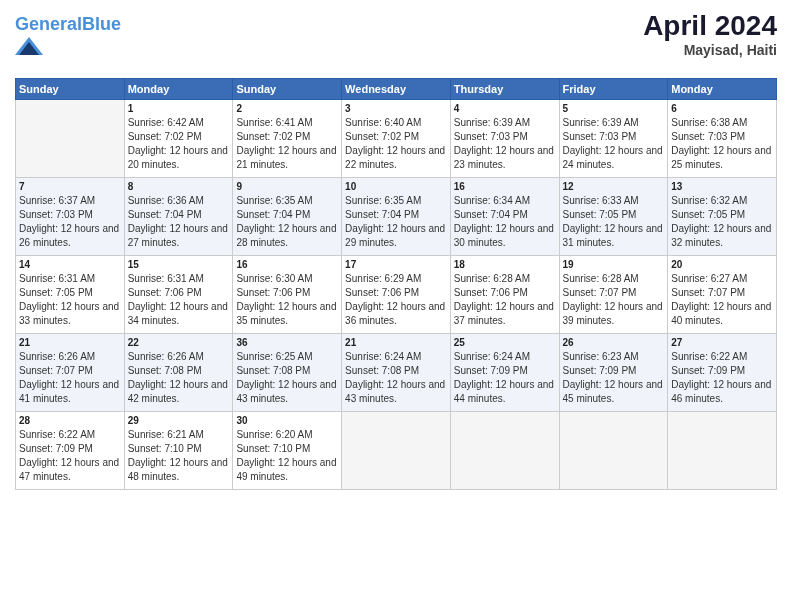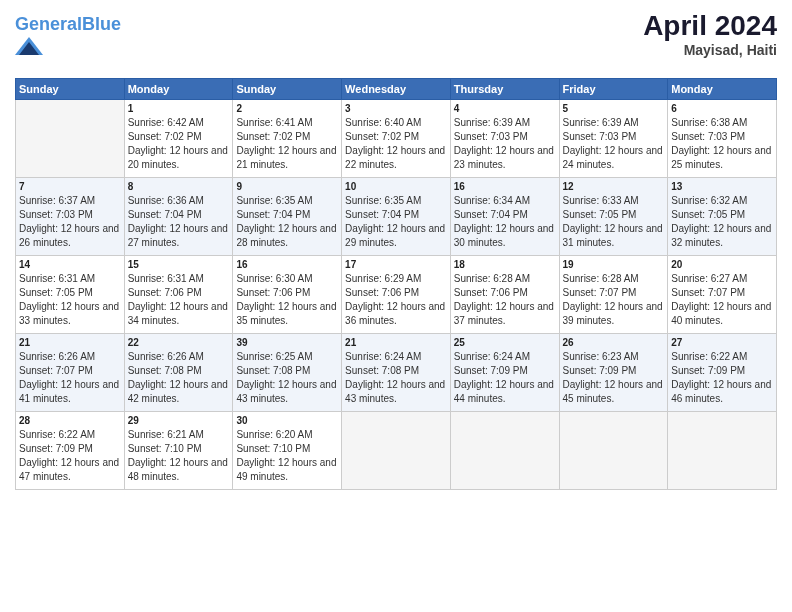--- a/index.html
+++ b/index.html
@@ -218,21 +218,21 @@
         <tr>
           <td>
             <span class="day-num">21</span>
             <div class="day-info">Sunrise: 6:26 AM<br>Sunset: 7:07 PM<br>Daylight: 12 hours and 41 minutes.</div>
           </td>
           <td>
             <span class="day-num">22</span>
             <div class="day-info">Sunrise: 6:26 AM<br>Sunset: 7:08 PM<br>Daylight: 12 hours and 42 minutes.</div>
           </td>
           <td>
-            <span class="day-num">39</span>
+            <span class="day-num">36</span>
             <div class="day-info">Sunrise: 6:25 AM<br>Sunset: 7:08 PM<br>Daylight: 12 hours and 43 minutes.</div>
           </td>
           <td>
             <span class="day-num">21</span>
             <div class="day-info">Sunrise: 6:24 AM<br>Sunset: 7:08 PM<br>Daylight: 12 hours and 43 minutes.</div>
           </td>
           <td>
             <span class="day-num">25</span>
             <div class="day-info">Sunrise: 6:24 AM<br>Sunset: 7:09 PM<br>Daylight: 12 hours and 44 minutes.</div>
           </td>

